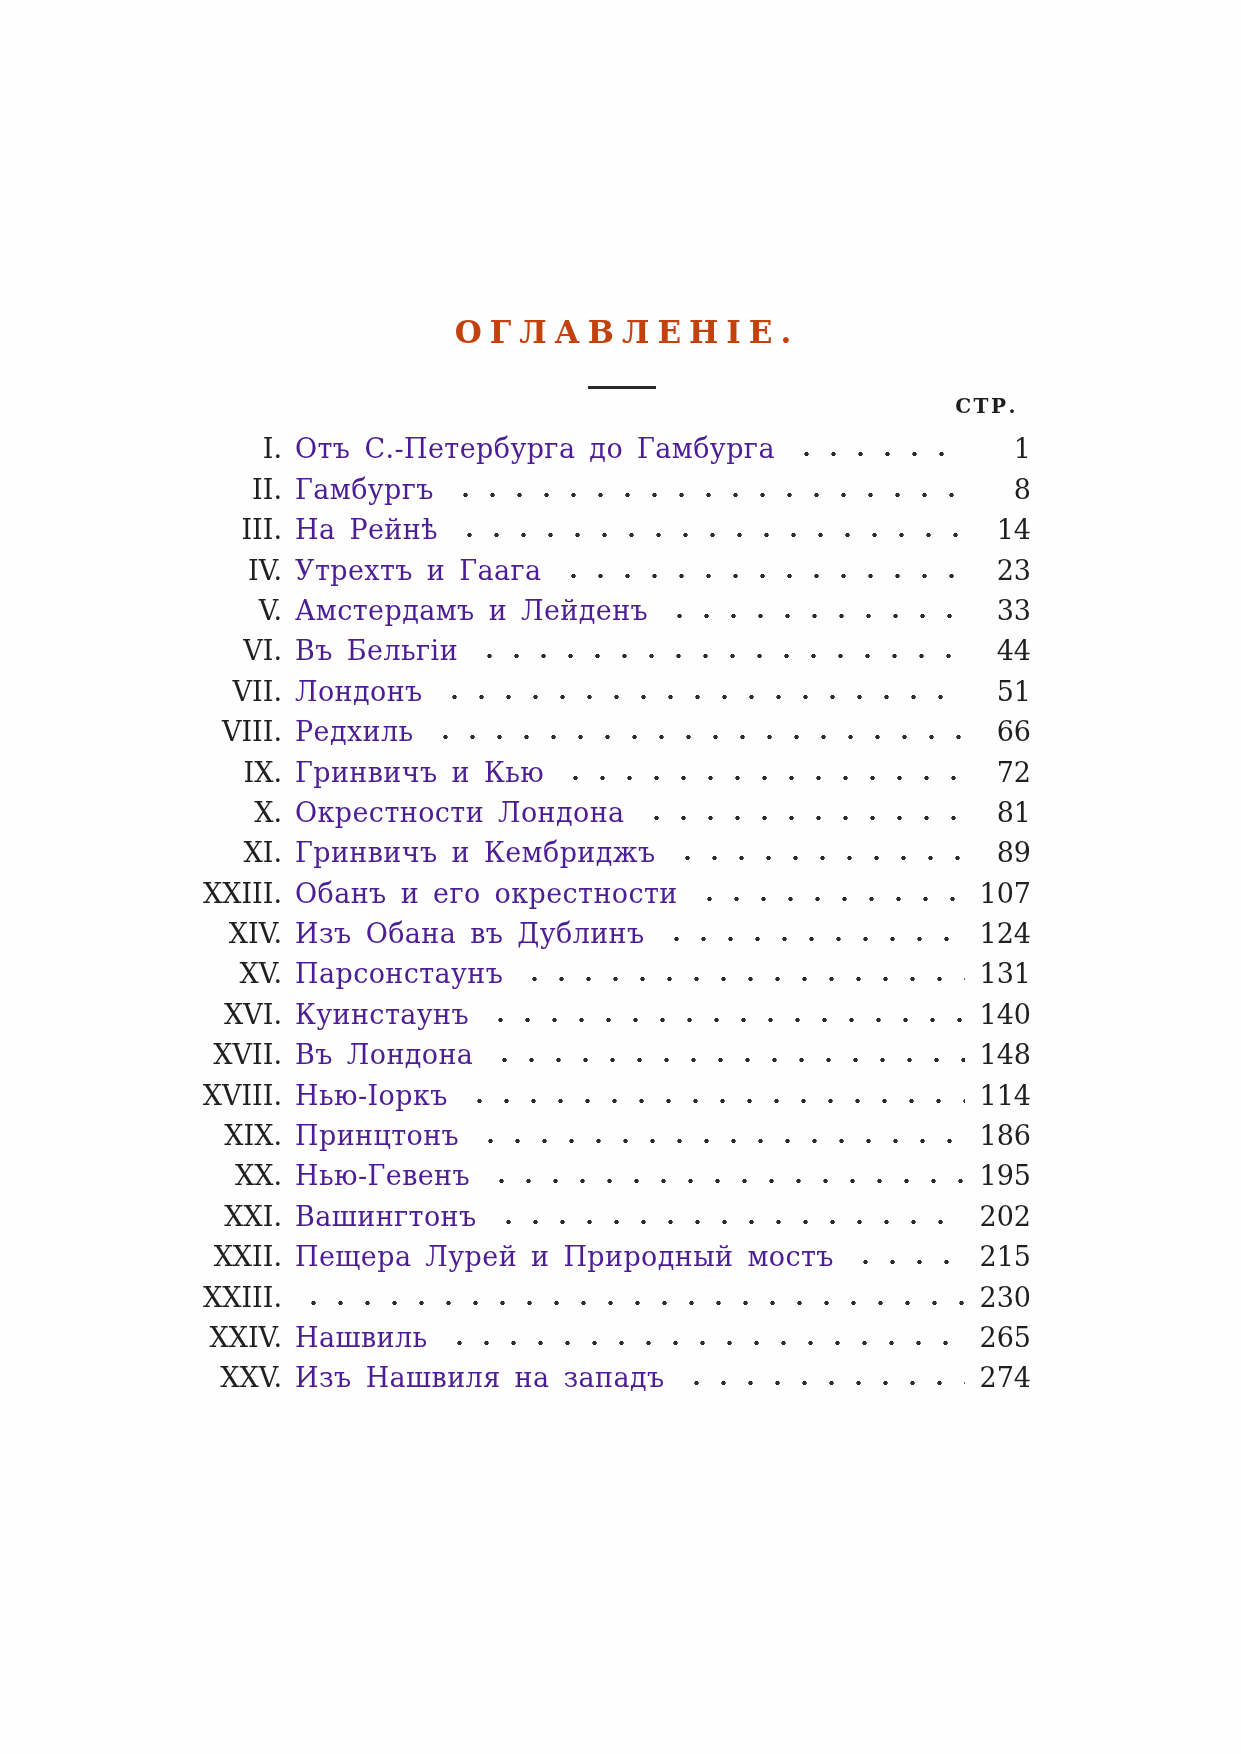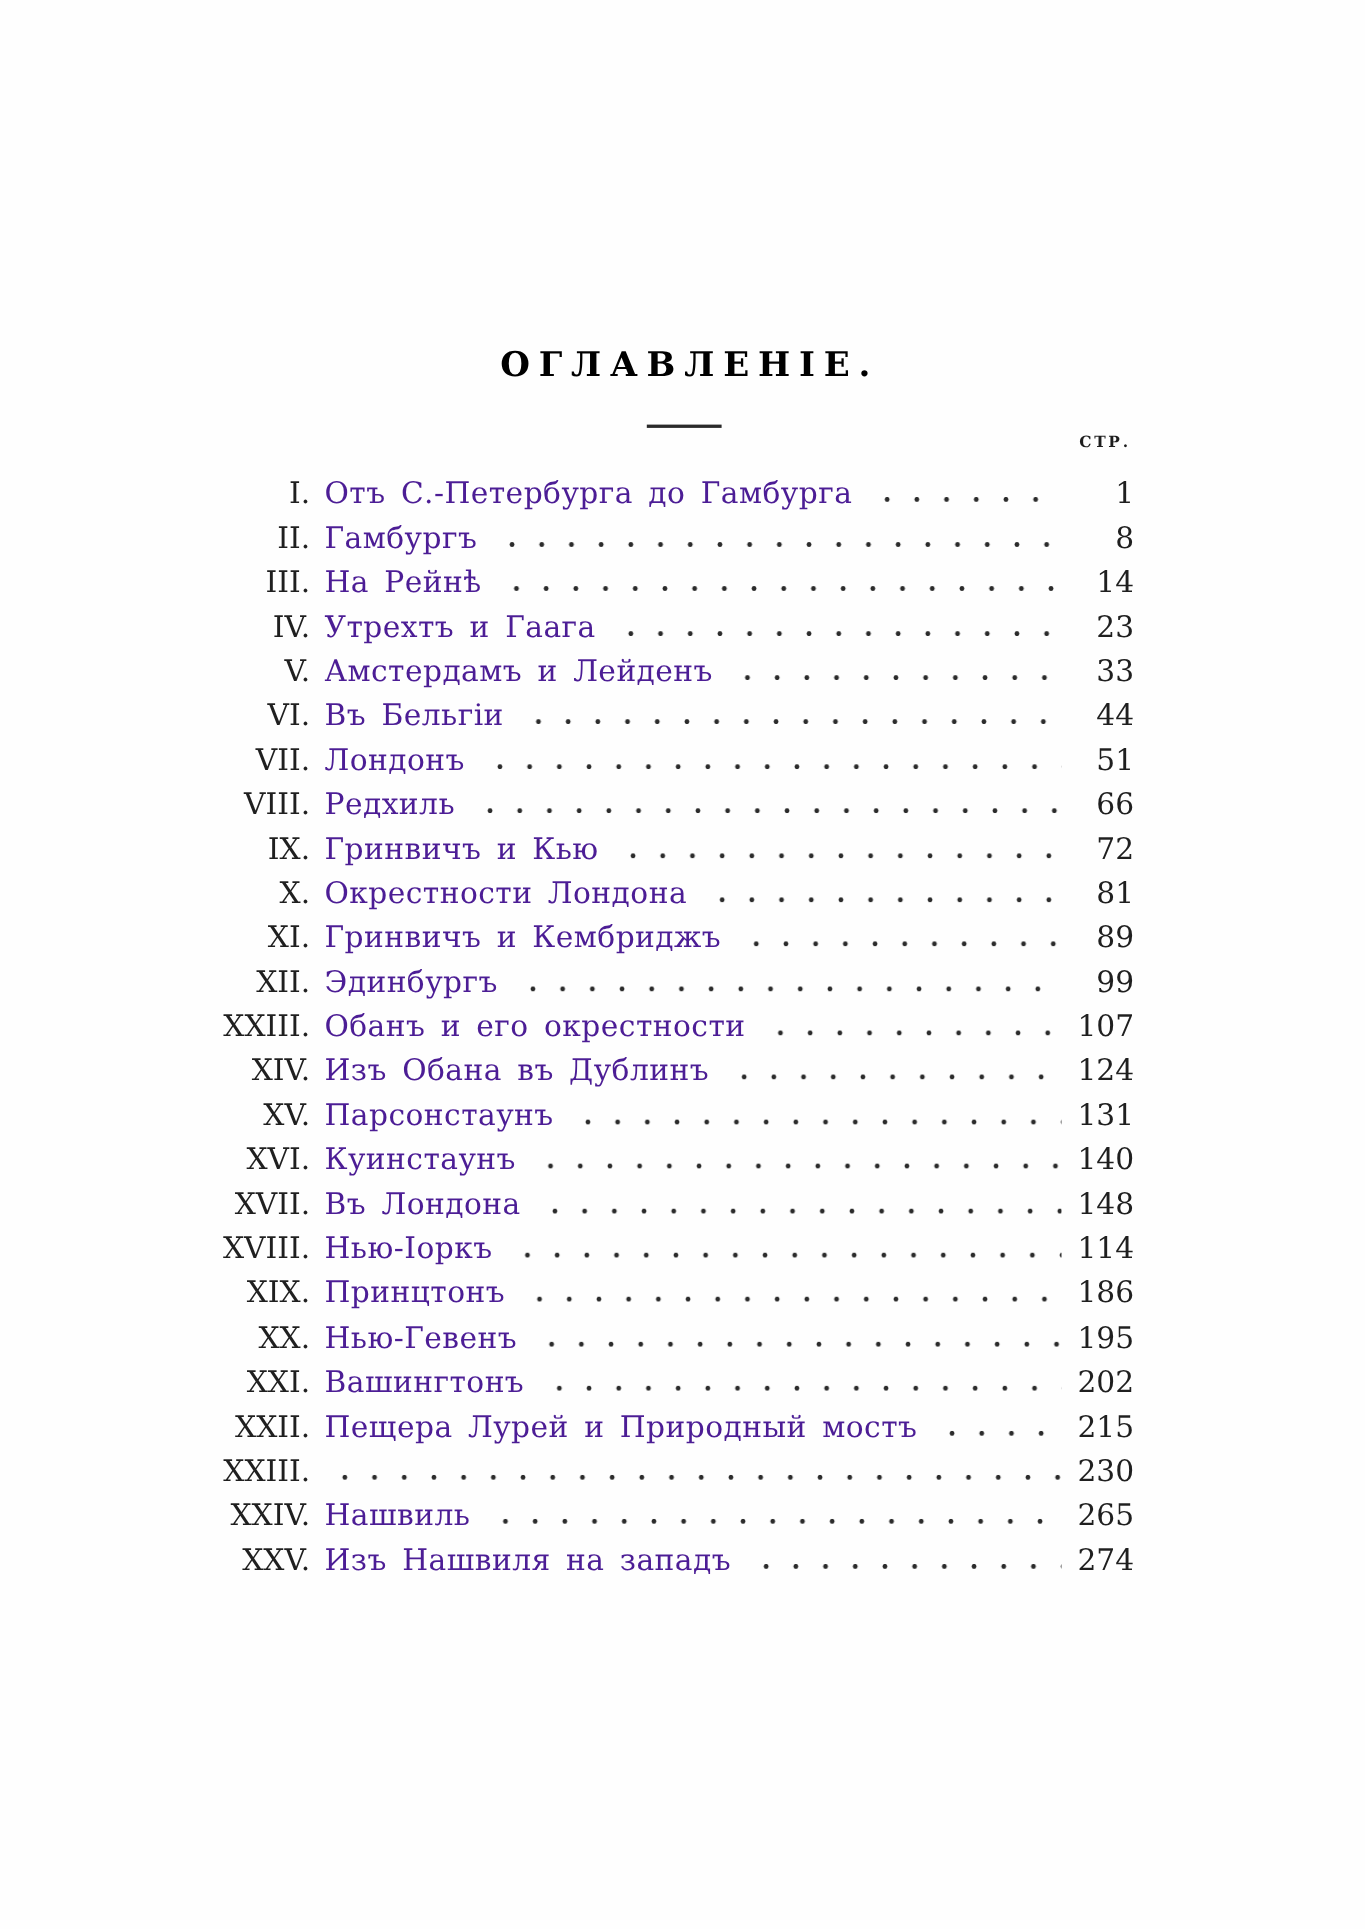--- a/index.html
+++ b/index.html
@@ -20,35 +20,35 @@
   .title {
     position: absolute;
     top: 314px;
     left: 627px;
     transform: translateX(-50%);
     margin: 0;
     font-size: 31px;
     font-weight: bold;
     letter-spacing: 8px;
     white-space: nowrap;
-    color: #000000;
+    color: #c2410c;
   }
   .rule {
     position: absolute;
     top: 386px;
     left: 588px;
     width: 68px;
     height: 3px;
     background: #2a2a2a;
   }
   .col-header {
     position: absolute;
     top: 394px;
-    right: 213px;
-    font-size: 14px;
+    right: 223px;
+    font-size: 20px;
     font-weight: bold;
     letter-spacing: 2.5px;
     color: #1d1d1d;
   }
   .toc {
     position: absolute;
     top: 426px;
     left: 190px;
     width: 841px;
     margin: 0;
@@ -173,26 +173,20 @@
     <span class="pagenum">81</span>
   </li>
 
   <li class="row">
     <span class="num">XI.</span>
     <span class="entry-title">Гринвичъ и Кембриджъ</span>
     <span class="leader"></span>
     <span class="pagenum">89</span>
   </li>
 
-  <li class="row">
-    <span class="num">XII.</span>
-    <span class="entry-title">Эдинбургъ</span>
-    <span class="leader"></span>
-    <span class="pagenum">99</span>
-  </li>
 
   <li class="row">
     <span class="num">XXIII.</span>
     <span class="entry-title">Обанъ и его окрестности</span>
     <span class="leader"></span>
     <span class="pagenum">107</span>
   </li>
 
   <li class="row">
     <span class="num">XIV.</span>

